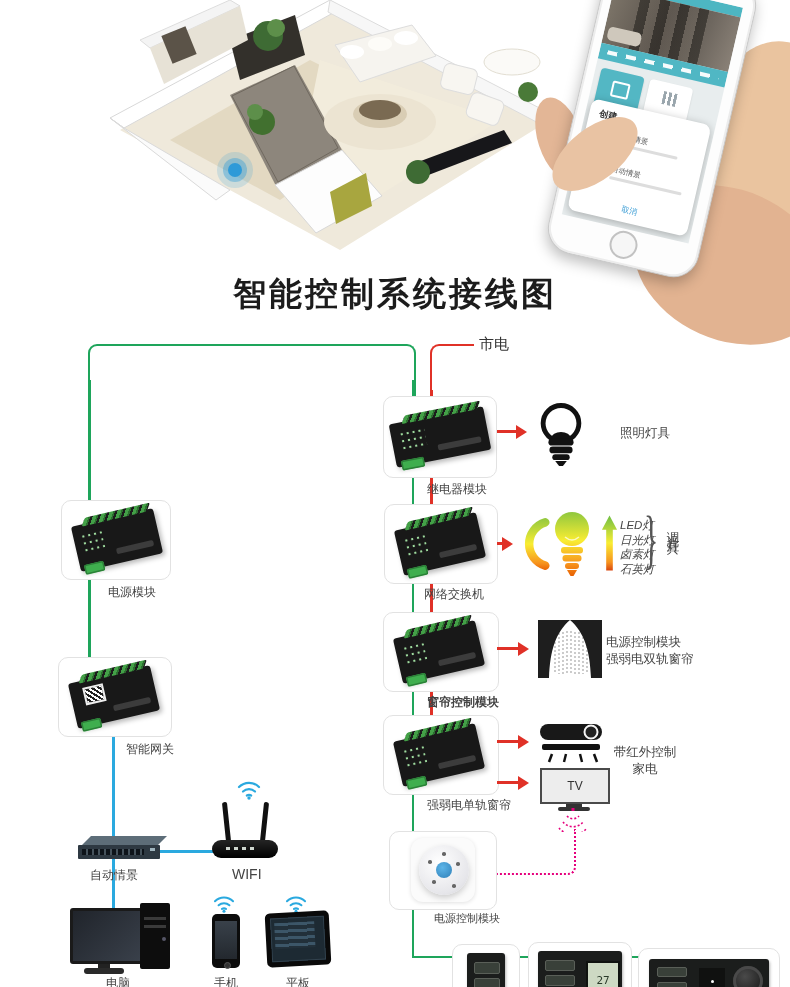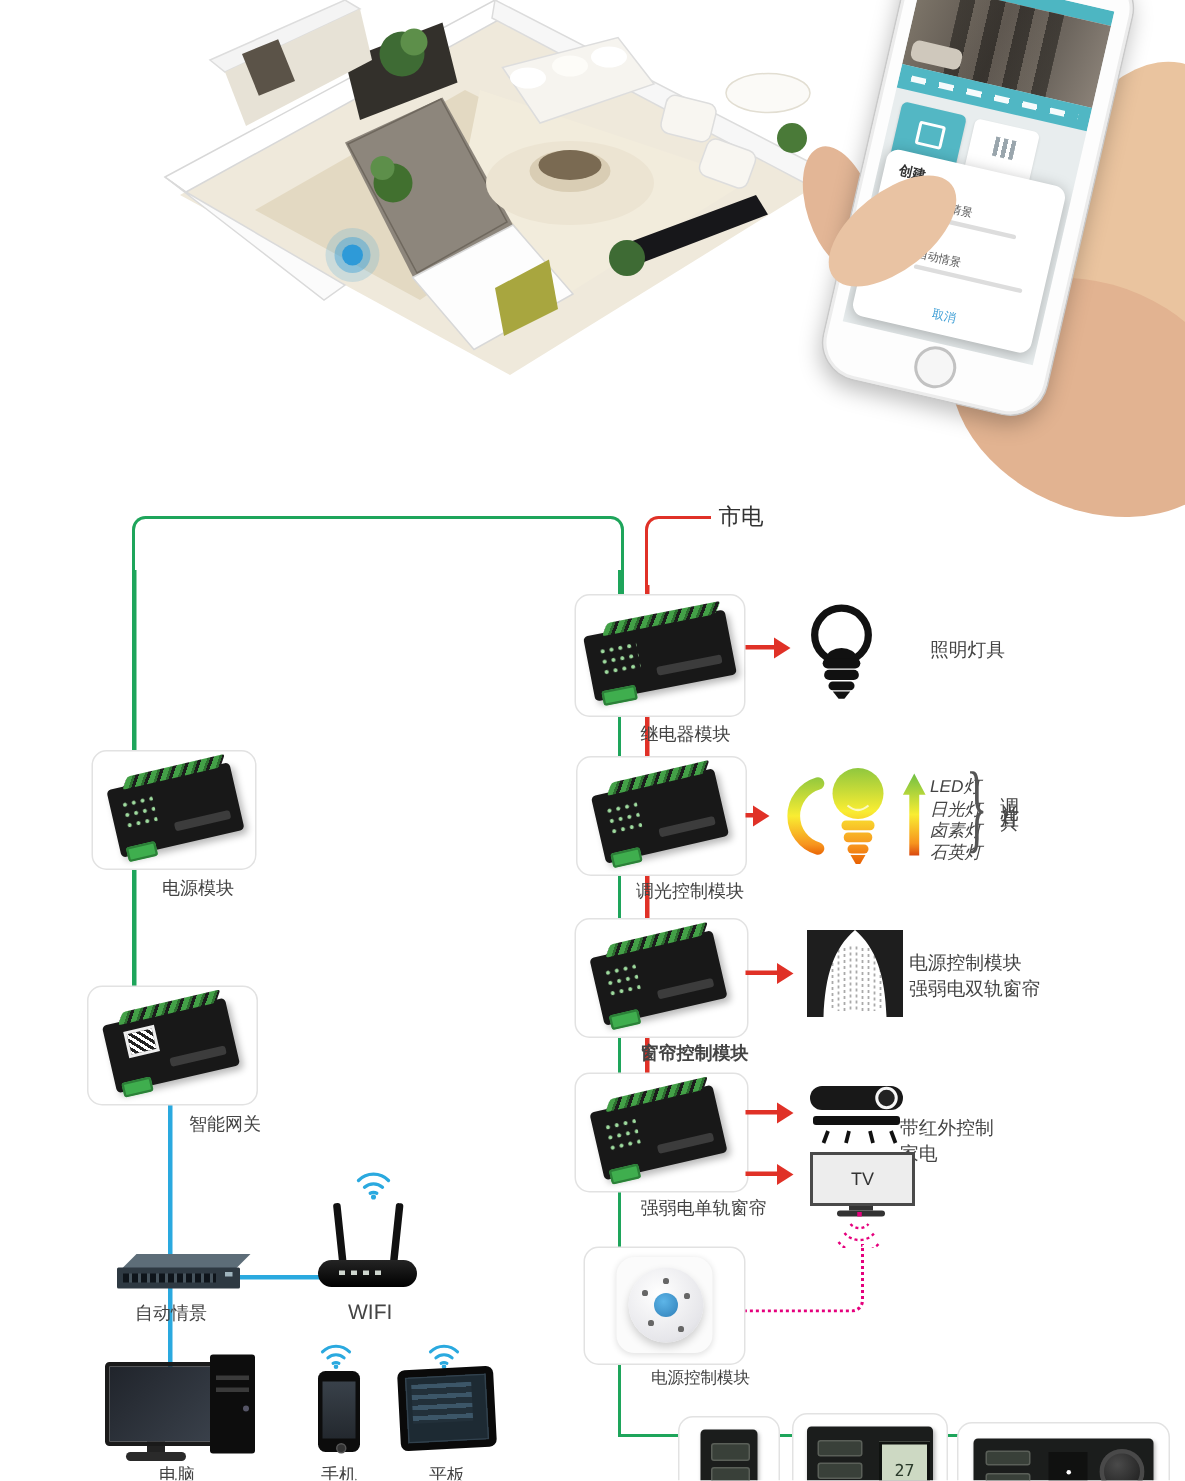--- a/index.html
+++ b/index.html
@@ -134,21 +134,21 @@
   .dim-brace{left:644px;top:508px;font-size:66px;color:#555;font-family:"Liberation Serif",serif;
              transform:scaleX(.45);transform-origin:left top;font-weight:200;line-height:62px;}
   .lbl-dim-output{left:664px;top:521px;writing-mode:vertical-rl;letter-spacing:4px;font-size:12.5px;color:#444;}
   .curtain-icon{left:536px;top:620px;}
   .curtain-labels{left:606px;top:634px;font-size:12.5px;color:#444;line-height:17px;}
   .projector-icon{left:538px;top:722px;}
   .tv-box{left:540px;top:768px;width:66px;height:32px;background:#ededed;border:2px solid #4a4a4a;
           text-align:center;line-height:32px;font-size:12px;color:#333;z-index:2;}
   .tv-stand{left:566px;top:802px;width:16px;height:5px;background:#333;}
   .tv-base{left:558px;top:807px;width:32px;height:4px;background:#333;border-radius:2px;}
-  .appliance-label{left:600px;top:744px;width:90px;text-align:left;font-size:12.5px;color:#444;line-height:17px;}
+  .appliance-label{left:600px;top:744px;width:90px;text-align:center;font-size:12.5px;color:#444;line-height:17px;}
   .ir-arcs{left:556px;top:808px;}
 
   
   .switch-wrap{left:78px;top:836px;width:86px;height:28px;z-index:2;}
   .switch-top{left:8px;top:0;width:76px;height:10px;background:#5d6d78;transform:skewX(-45deg);}
   .switch-front{left:0;top:9px;width:82px;height:14px;background:#2e3942;border-radius:1px;}
   .switch-ports{left:4px;top:13px;width:62px;height:6px;
            background:repeating-linear-gradient(90deg,#0e141a 0 4px,#46535c 4px 6px);}
   .switch-led{left:72px;top:12px;width:5px;height:3px;background:#9fb4bd;}
   .router-wrap{left:212px;top:796px;width:70px;height:66px;z-index:2;}
@@ -263,20 +263,21 @@
         <div class="abs mdot mdot-orange"></div>
         <div class="abs mtxt mtxt2">自动情景</div>
         <div class="abs mbar mbar2"></div>
         <div class="abs maction">取消</div>
       </div>
     </div>
     <div class="abs phone-home"></div>
   </div>
   <div class="abs hand-blob blob-thumb"></div>
 
+  <div class="abs page-title">智能控制系统接线图</div>
 
   <div class="abs wire w-green-L"></div>
   <div class="abs wire w-green-left-v"></div>
   <div class="abs wire w-green-right-v"></div>
   <div class="abs wire w-green-bottom-h"></div>
   <div class="abs wire w-red-L"></div>
   <div class="abs wire w-red-v"></div>
   <div class="abs wire w-blue-v"></div>
   <div class="abs wire w-blue-h"></div>
   <div class="abs wire w-pink"></div>
@@ -293,21 +294,21 @@
   <div class="abs lbl lbl-relay">继电器模块</div>
 
   <div class="abs mbox box-dimmer">
     <div class="abs din din-std">
       <div class="din-top"></div>
         <div class="din-dots"></div>
         <div class="din-term"></div>
         <div class="din-strip"></div>
     </div>
   </div>
-  <div class="abs lbl lbl-dimmer">调光控制模块</div>
+  <div class="abs lbl lbl-dimmer">网络交换机</div>
 
   <div class="abs mbox box-curtain">
     <div class="abs din din-std">
       <div class="din-top"></div>
         <div class="din-dots"></div>
         <div class="din-term"></div>
         <div class="din-strip"></div>
     </div>
   </div>
   <div class="abs lbl lbl-curtain">窗帘控制模块</div>

